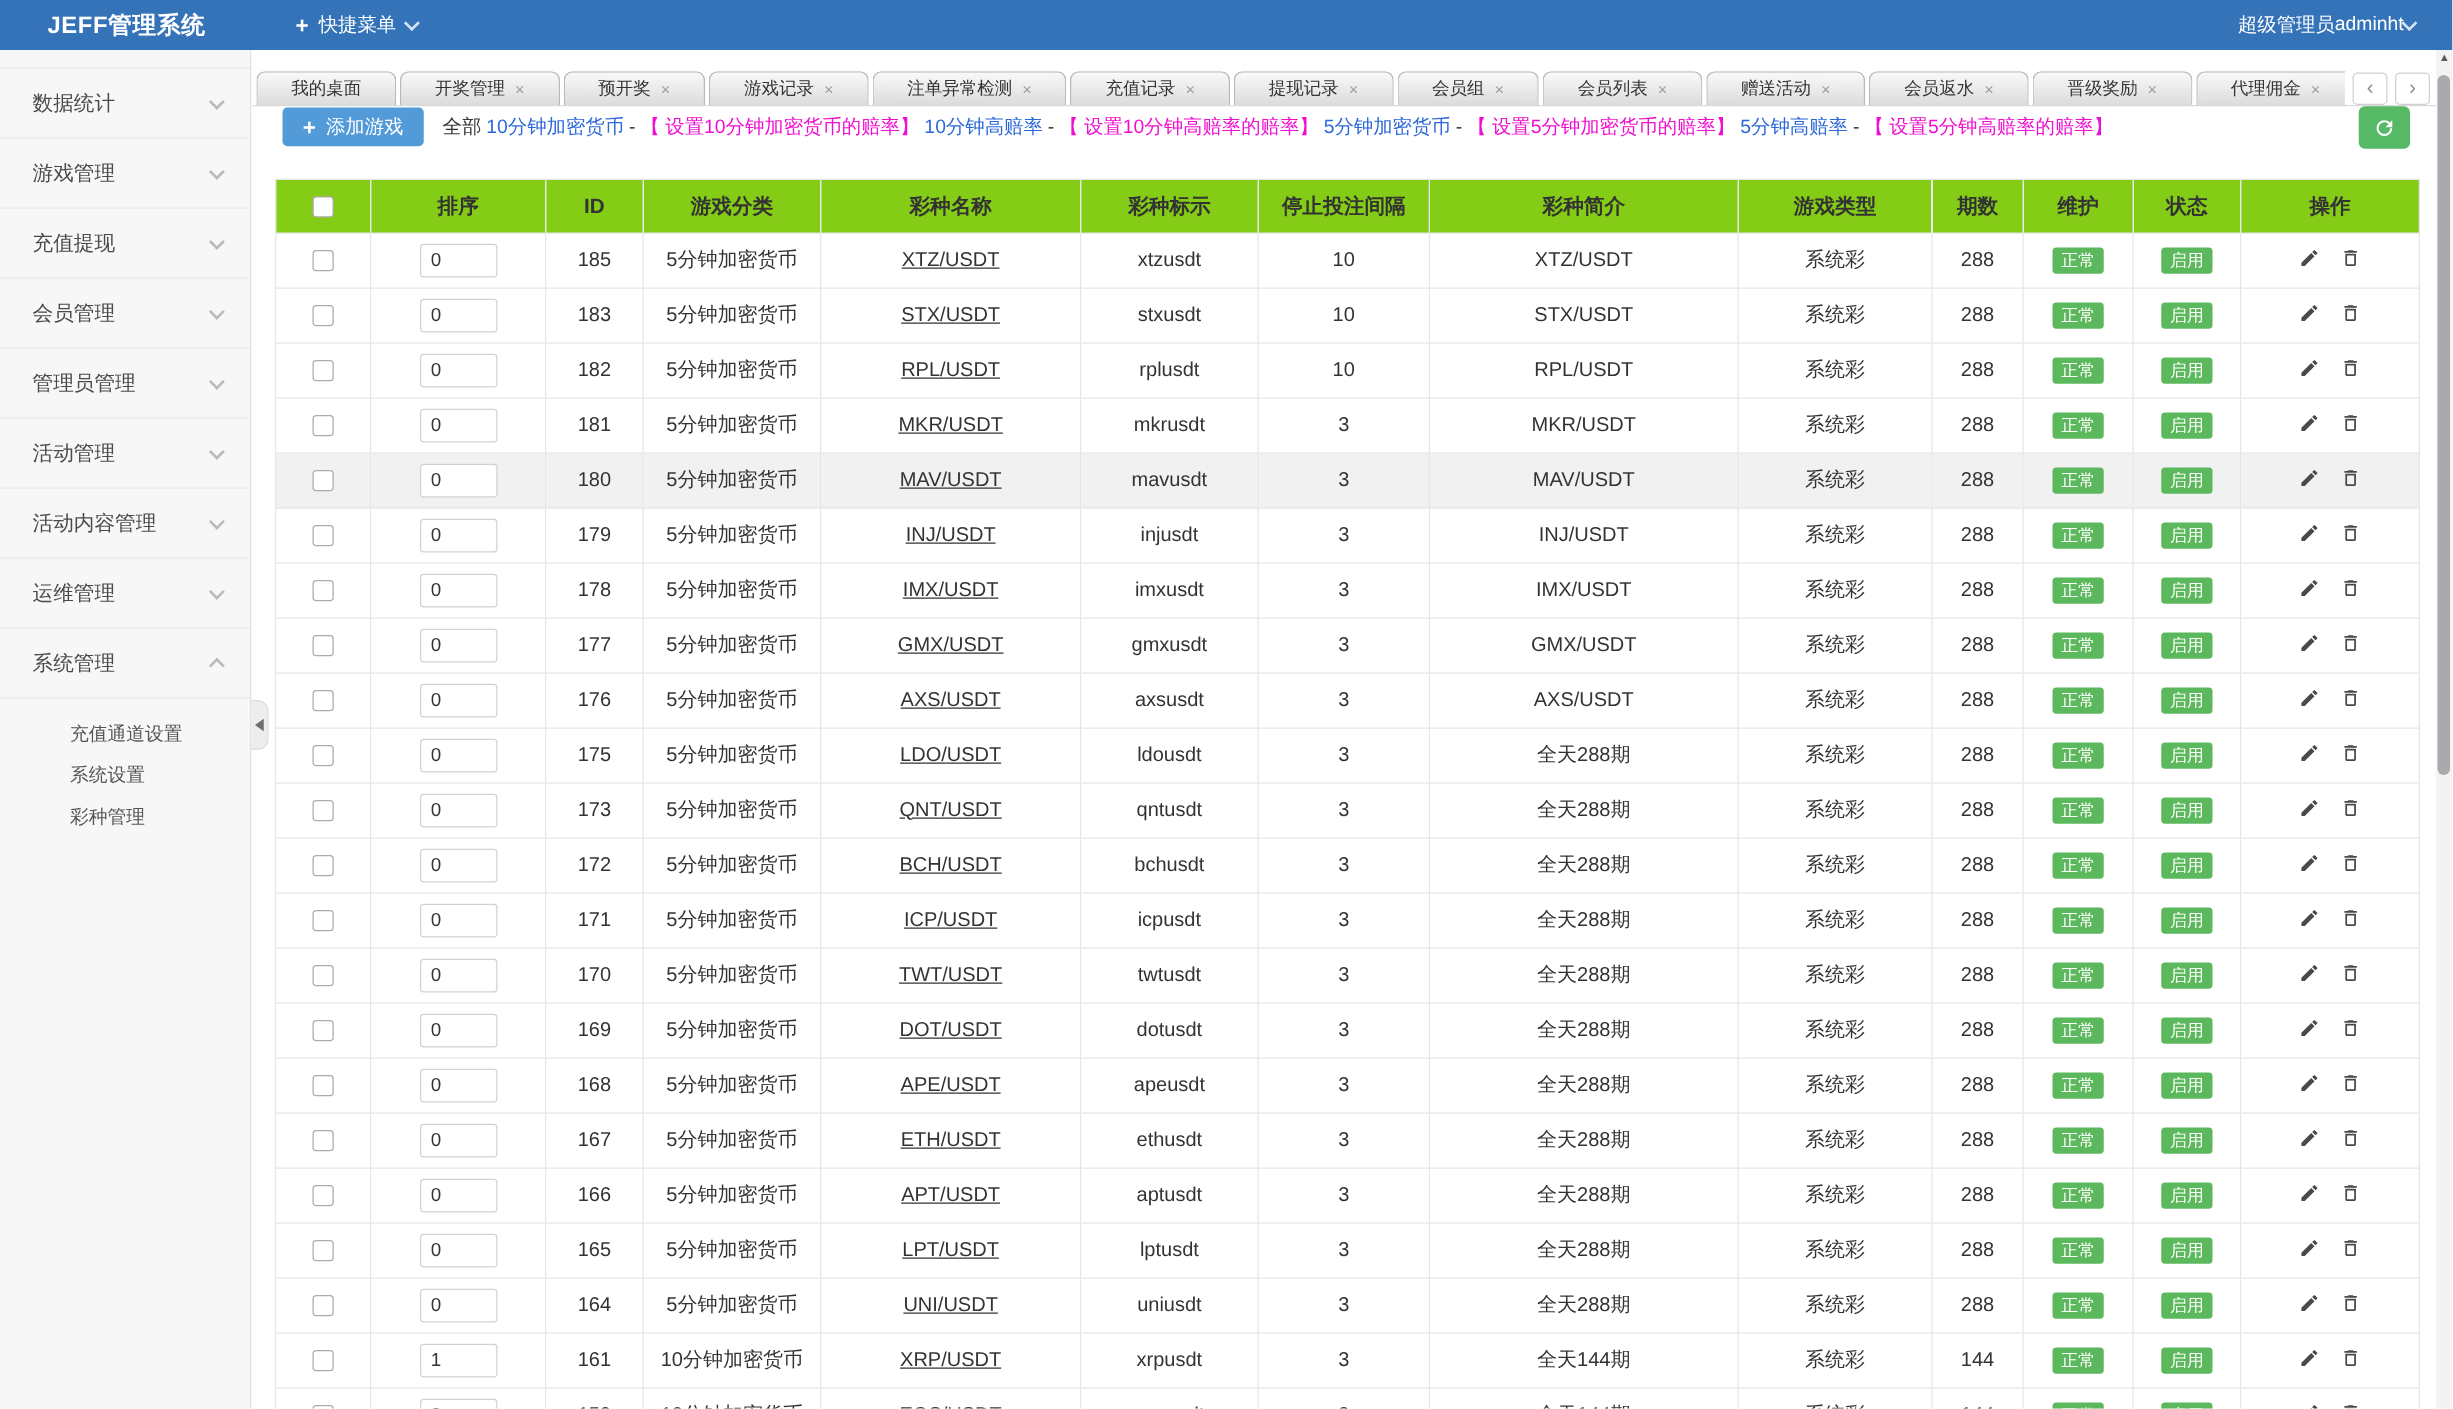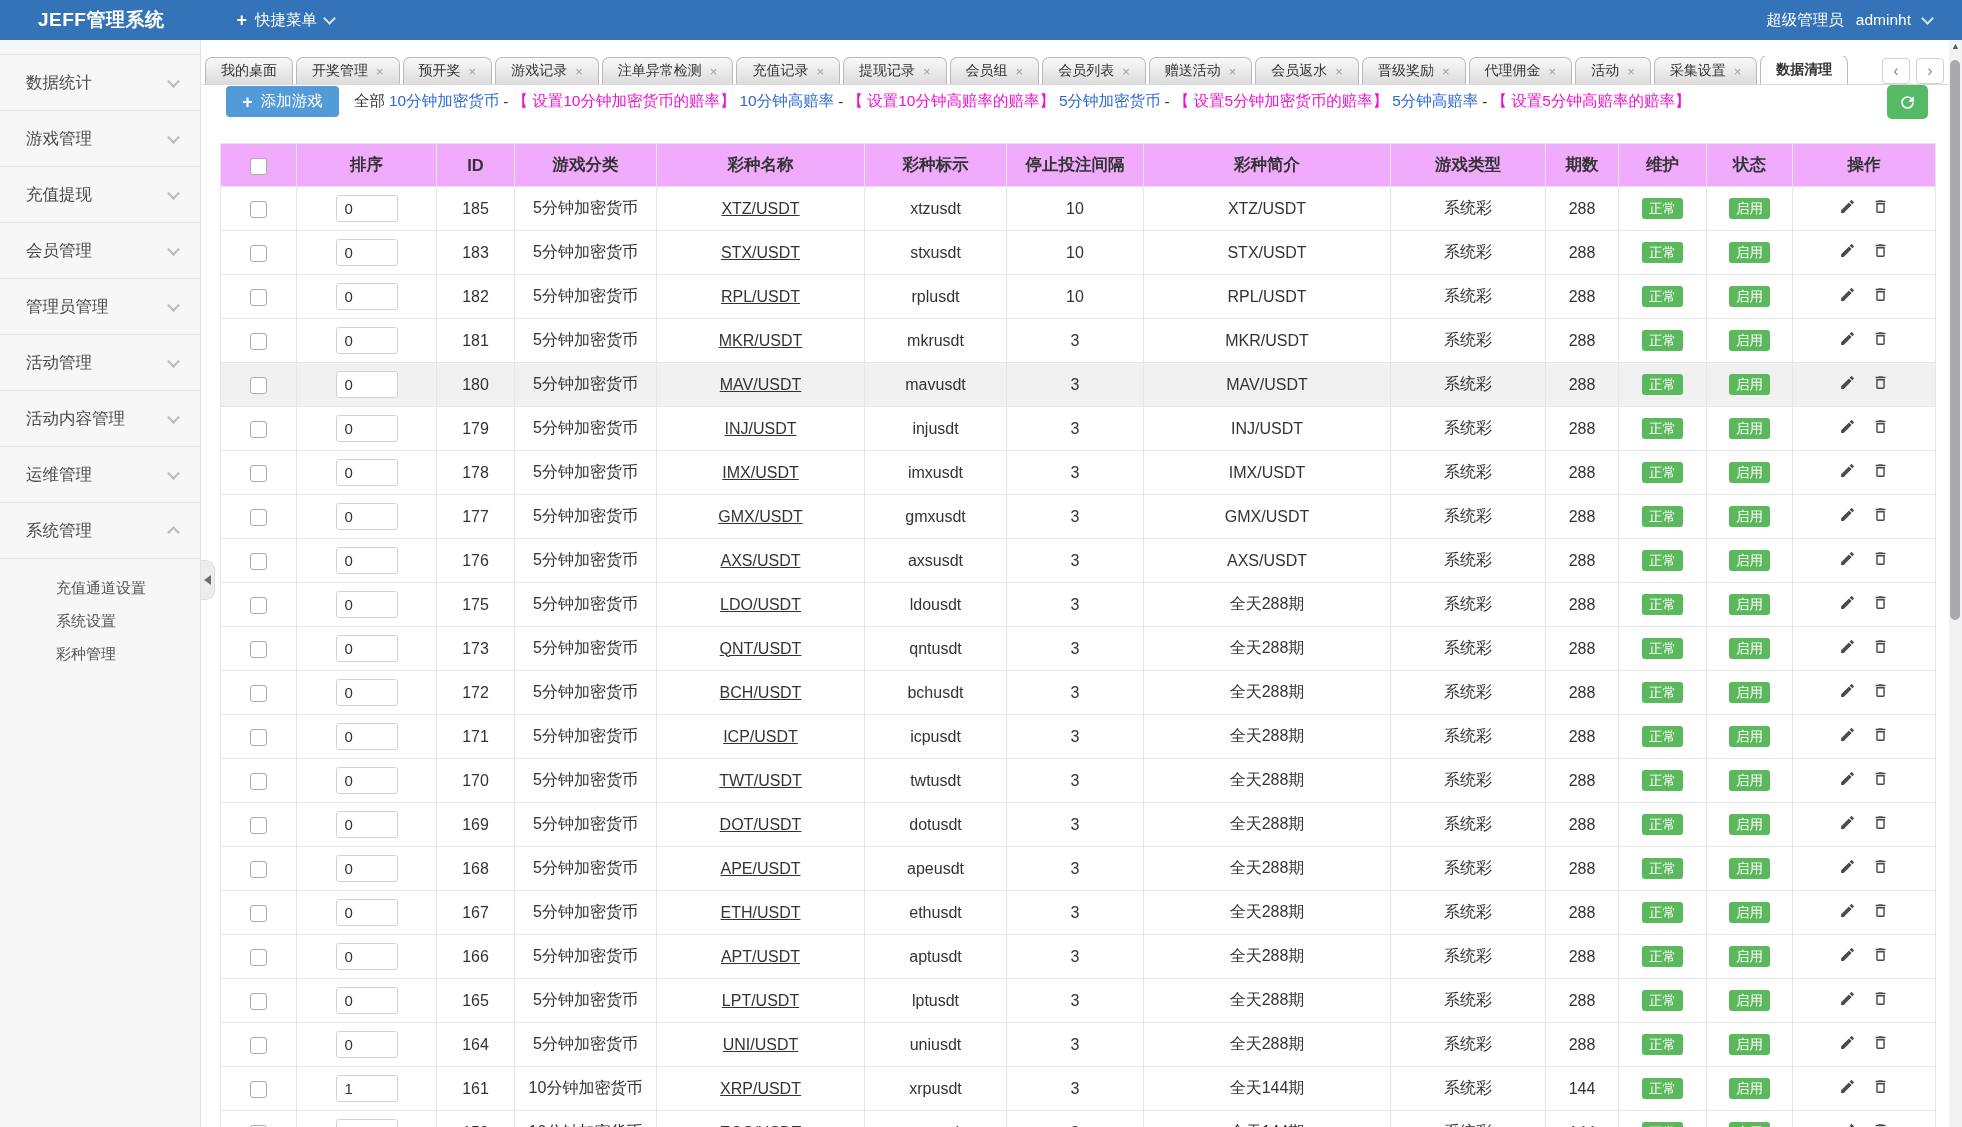--- a/index.html
+++ b/index.html
@@ -6,21 +6,21 @@
   body{
     width:1962px;height:1127px;overflow:hidden;position:relative;
     font-family:"Liberation Sans","DejaVu Sans",sans-serif;background:#fff;color:#333;
   }
   
   .topbar{position:absolute;left:0;top:0;width:100%;height:40px;background:#3573b9;
     display:flex;align-items:center;color:#fff;z-index:30;}
   .brand{margin-left:38px;font-size:19px;font-weight:bold;letter-spacing:.5px;}
   .quickmenu{margin-left:72px;font-size:15.5px;display:flex;align-items:center;gap:8px;cursor:pointer;}
   .plus{font-size:18px;font-weight:bold;line-height:1;}
-  .user{margin-left:auto;margin-right:30px;display:flex;align-items:center;gap:12px;font-size:15.5px;cursor:pointer;}
+  .user{margin-left:auto;margin-right:30px;display:flex;align-items:center;gap:0;font-size:15.5px;cursor:pointer;}
   .chev{display:inline-block;width:7px;height:7px;border-right:2px solid #b9b9b9;border-bottom:2px solid #b9b9b9;
     transform:rotate(45deg);margin-top:-3px;}
   .chev.up{transform:rotate(-135deg);margin-top:4px;}
   .chev.lite{border-color:#d5e4f5;}
   
   .sidebar{position:absolute;left:0;top:40px;bottom:0;width:201px;background:#f7f7f7;
     border-right:1px solid #e2e2e2;box-sizing:border-box;padding-top:14px;z-index:20;}
   .sb-item{height:55px;display:flex;align-items:center;padding:0 22px 0 26px;
     border-bottom:1px solid #e7e7e7;font-size:16.5px;color:#4a4a4a;cursor:pointer;background:#f7f7f7;}
   .sb-item:first-child{border-top:1px solid #e7e7e7;}
@@ -28,21 +28,21 @@
   .sb-sub{padding:12px 0 10px;}
   .sb-subitem{height:33px;line-height:33px;padding-left:56px;font-size:15px;color:#555;cursor:pointer;}
   .handle{position:absolute;left:201px;top:560px;width:13px;height:38px;background:#ededed;
     border:1px solid #dedede;border-left:none;border-radius:0 9px 9px 0;z-index:25;
     display:flex;align-items:center;justify-content:center;cursor:pointer;}
   .tri-left{width:0;height:0;border-top:5px solid transparent;border-bottom:5px solid transparent;
     border-right:7px solid #6e6e6e;}
   
   .content{position:absolute;left:202px;top:40px;right:0;bottom:0;background:#fff;overflow:hidden;}
   .tabstrip{position:absolute;left:3px;top:16px;right:86px;height:28px;display:flex;align-items:flex-end;overflow:hidden;z-index:5;}
-  .tab{flex:none;height:26px;display:flex;align-items:center;gap:8px;padding:0 15px;margin-right:3px;
+  .tab{flex:none;height:26px;display:flex;align-items:center;gap:8px;padding:0 27px;margin-right:3px;
     background:linear-gradient(#f9f9f9,#dcdcdc);border:1px solid #b9b9b9;border-bottom:none;
     border-radius:7px 7px 0 0;font-size:14px;color:#333;white-space:nowrap;cursor:pointer;}
   .tab.active{background:#fff;height:28px;font-weight:bold;}
   .tab .x{color:#9d9dab;font-size:13px;line-height:1;}
   .tabline{position:absolute;left:0;top:44px;width:100%;height:1px;background:#dadada;}
   .tabnav{position:absolute;right:18px;top:18px;display:flex;gap:6px;z-index:6;}
   .nbtn{width:26px;height:24px;background:#fff;border:1px solid #d0d0d0;border-radius:4px;color:#8a8a97;
     font-size:16px;display:flex;align-items:center;justify-content:center;cursor:pointer;}
   
   .addbtn{position:absolute;left:24px;top:46px;width:113px;height:31px;background:#529bd8;color:#fff;
@@ -57,21 +57,21 @@
   .refresh{position:absolute;right:34px;top:45px;width:41px;height:34px;background:#55b966;border-radius:5px;
     display:flex;align-items:center;justify-content:center;cursor:pointer;border:none;}
   
   .scrollbar{position:absolute;right:0;top:36px;bottom:0;width:13px;background:#f3f3f3;}
   .sb-up{position:absolute;top:5px;left:0;width:13px;text-align:center;font-size:9px;color:#5a5a5a;cursor:pointer;}
   .sb-thumb{position:absolute;top:24px;left:1px;width:10px;height:560px;background:#a9a9ae;border-radius:5px;cursor:pointer;}
   
   .tablewrap{position:absolute;left:18px;top:103px;width:1716px;}
   table{border-collapse:collapse;table-layout:fixed;width:1715px;font-size:16px;color:#333;}
   th,td{border:1px solid #e6e6e6;text-align:center;overflow:hidden;padding:0;}
-  thead th{height:42px;background:#f0abfc;font-size:16.5px;font-weight:600;color:#333;}
+  thead th{height:42px;background:#84cc16;font-size:16.5px;font-weight:600;color:#333;}
   tbody td{height:43px;background:#fff;}
   tr.hl td{background:#f1f1f1;}
   .cbx{display:inline-block;width:17px;height:17px;border:1px solid #ababab;border-radius:3px;background:#fff;
     vertical-align:middle;cursor:pointer;box-sizing:border-box;}
   .sortin{width:62px;height:27px;border:1px solid #d2d2d2;border-radius:3px;padding:0 8px;font-size:15px;
     color:#333;font-family:inherit;box-sizing:border-box;}
   .namelink{color:#333;text-decoration:underline;cursor:pointer;}
   .badge{display:inline-block;background:#5cb85c;color:#fff;font-size:13.5px;padding:4px 7px;border-radius:3px;line-height:1;}
   .ops span{display:inline-flex;margin:0 8px;cursor:pointer;}
   .ico{width:17px;height:17px;fill:#4a4a4a;}

